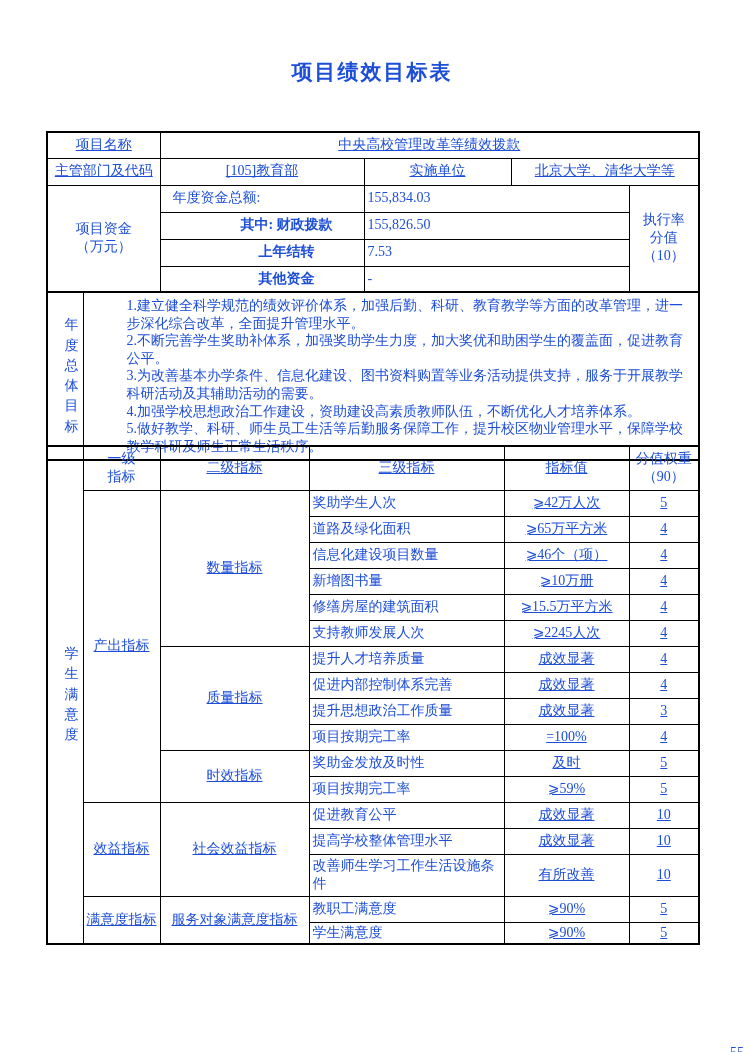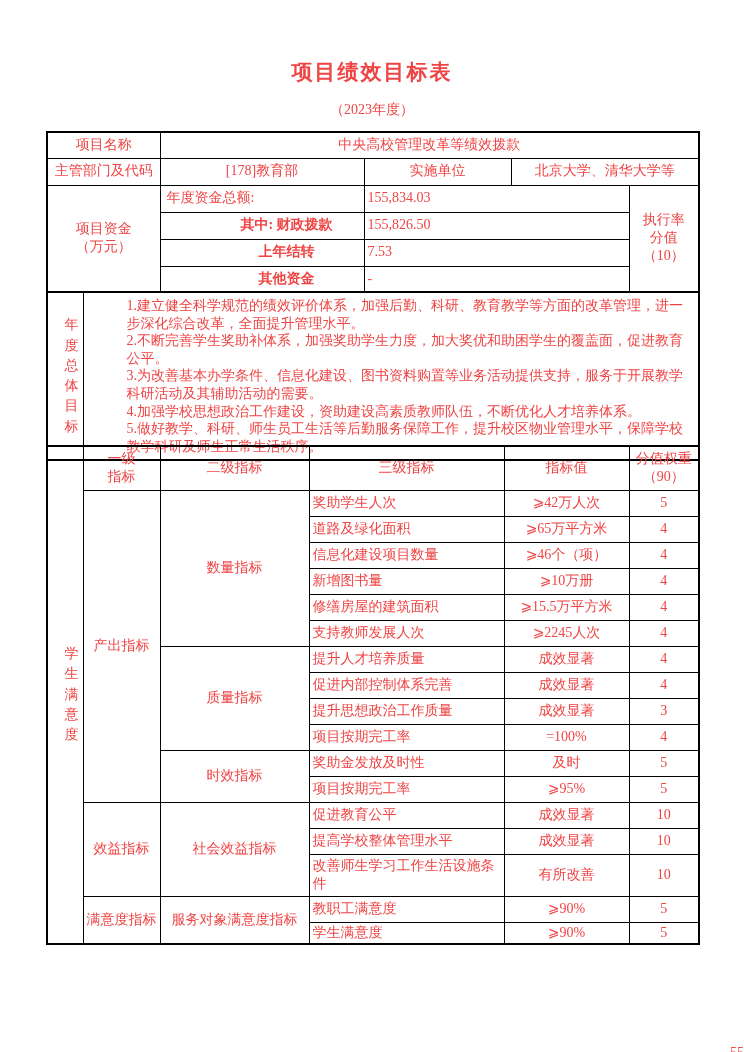--- a/index.html
+++ b/index.html
@@ -1,75 +1,74 @@
 <!DOCTYPE html>
 <html><head>
 <meta charset="utf-8">
 <style>
   html,body{margin:0;padding:0;background:#e8e8e8;}
   .page{
     position:relative;width:744px;height:1052px;margin:0 auto;background:#ffffff;
-    font-family:"Liberation Serif","DejaVu Serif",serif;color:#ef4444;font-size:14px;
+    font-family:"Liberation Serif","DejaVu Serif",serif;color:#1d4ed8;font-size:14px;
     overflow:hidden;
   }
   .title{
     position:absolute;top:58px;left:0;width:744px;text-align:center;
     font-size:21px;font-weight:bold;letter-spacing:2px;
   }
   .subtitle{
     position:absolute;top:101px;left:0;width:744px;text-align:center;font-size:14px;
   }
   table.tbl{
     position:absolute;left:46px;width:652px;border-collapse:collapse;table-layout:fixed;
     border:2px solid #000;
   }
   .t1{top:131px;}
   .t2{top:291px;}
   .t3{top:445px;}
   td,th{
     border:1px solid #000;padding:1px 3px;font-weight:normal;vertical-align:middle;
     font-size:14px;line-height:1.3;overflow:hidden;
   }
-  .c{text-align:center;}
-  .lft{text-align:left;padding-left:6px;}
+  .c{text-align:center;text-decoration:underline;}
+  .lft{text-align:left;padding-left:12px;}
   .num{text-align:left;padding-right:6px;}
   .fc{text-align:center;padding-left:52px;font-weight:bold;}
   .pre{white-space:pre-line;text-align:center;}
   .vtd{text-align:center;vertical-align:middle;padding:16px;}
   .vtext{display:inline-block;width:15px;word-break:break-all;line-height:1.45;text-align:center;}
   .goals-cell{vertical-align:middle;text-align:left;padding:4px 7px;}
   .goal-item{line-height:17.6px;margin-left:36px;}
   .name-cell{text-align:left;padding-left:3px;}
   .tight{padding-left:1px;padding-right:1px;}
   .pageno{position:absolute;top:1005px;left:0;width:744px;text-align:right;font-size:14px;margin-top:40px;}
 </style>
 </head>
 <body>
 
 <div class="page">
 
   <div class="title">项目绩效目标表</div>
-  <div class="subtitle">（2023年度）</div>
 
   <table class="tbl t1">
     <colgroup>
       <col style="width:113px">
         <col style="width:204px">
         <col style="width:147px">
       <col style="width:118px">
         <col style="width:70px">
     </colgroup>
     <tbody>
         <tr style="height:26px">
       <td class="c">项目名称</td>
       <td class="c" colspan="4">中央高校管理改革等绩效拨款</td>
     </tr>
     <tr style="height:27px">
       <td class="c tight">主管部门及代码</td>
-      <td class="c">[178]教育部</td>
+      <td class="c">[105]教育部</td>
       <td class="c">实施单位</td>
       <td class="c" colspan="2">北京大学、清华大学等</td>
     </tr>
     <tr style="height:27px">
       <td class="pre" rowspan="4">项目资金
 （万元）</td>
       <td class="lft">年度资金总额:</td>
       <td class="num" colspan="2">155,834.03</td>
       <td class="pre" rowspan="4">执行率
 分值
@@ -187,21 +186,21 @@
       <td class="c">4</td>
     </tr>
     <tr style="height:26px">
       <td class="c" rowspan="2">时效指标</td>
       <td class="name-cell">奖助金发放及时性</td>
       <td class="c">及时</td>
       <td class="c">5</td>
     </tr>
     <tr style="height:26px">
       <td class="name-cell">项目按期完工率</td>
-      <td class="c">⩾95%</td>
+      <td class="c">⩾59%</td>
       <td class="c">5</td>
     </tr>
     <tr style="height:26px">
       <td class="c tight" rowspan="3">效益指标</td>
       <td class="c" rowspan="3">社会效益指标</td>
       <td class="name-cell">促进教育公平</td>
       <td class="c">成效显著</td>
       <td class="c">10</td>
     </tr>
     <tr style="height:26px">

